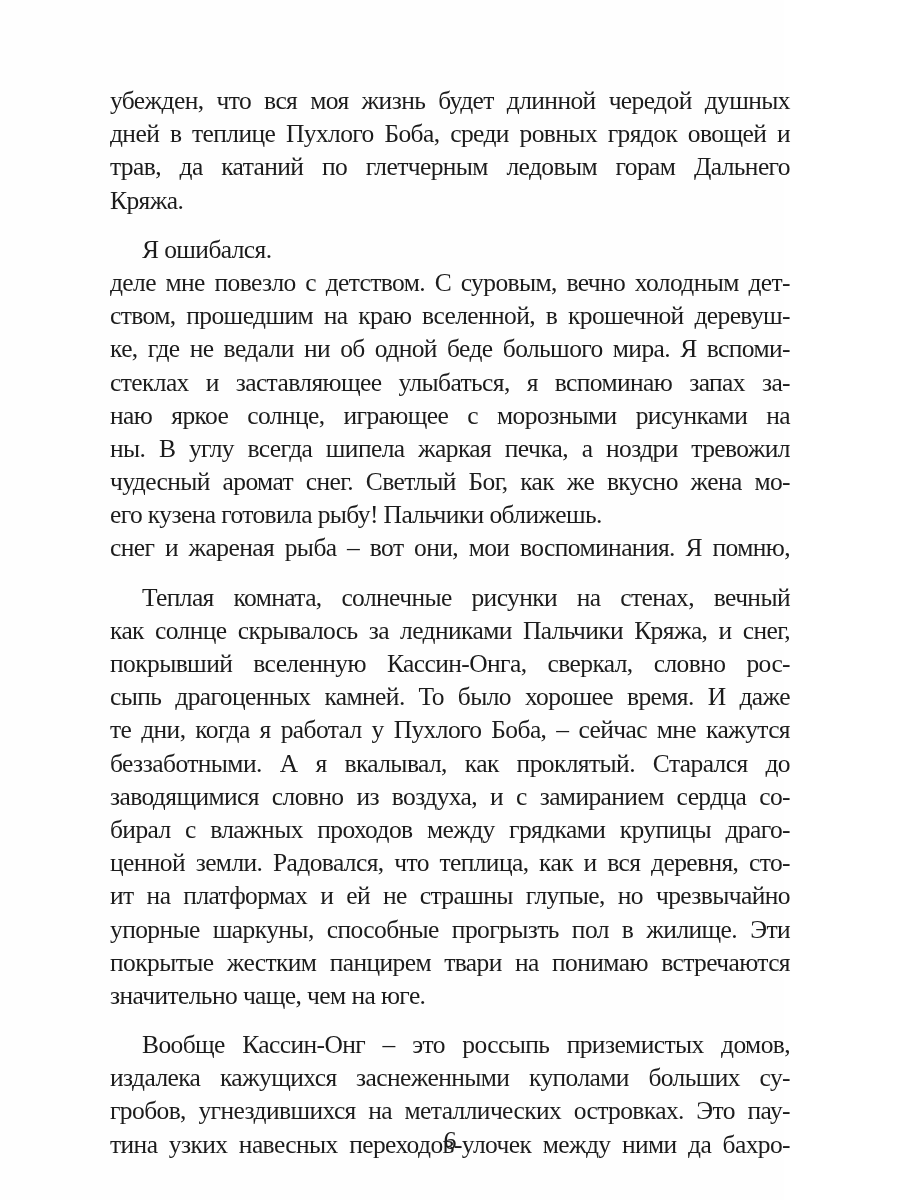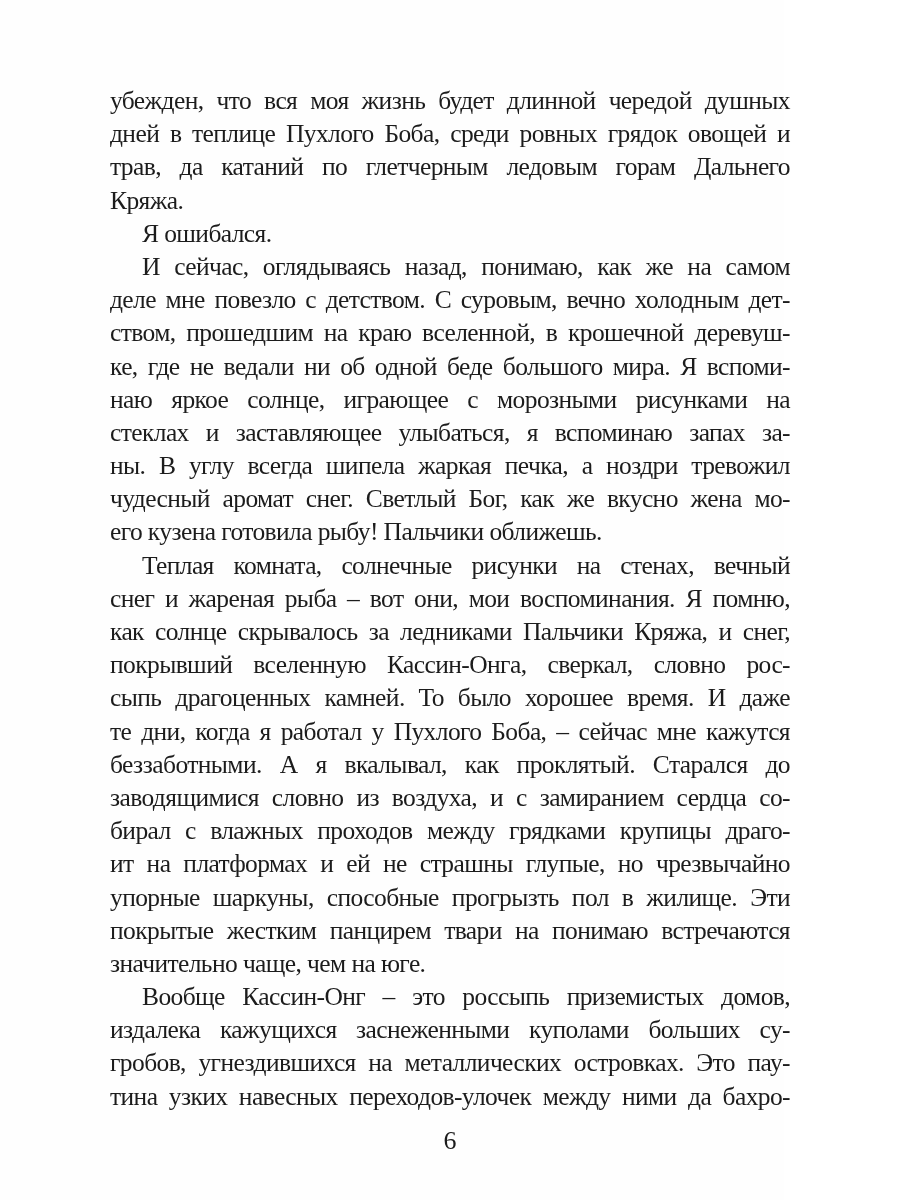--- a/index.html
+++ b/index.html
@@ -11,55 +11,55 @@
     position: absolute; left: 110px; top: 84px; width: 680px;
     font-family: "Liberation Serif", "DejaVu Serif", serif;
     font-size: 25.5px; line-height: 33.2px; color: #1c1c1c;
     letter-spacing: -0.6px;
   }
   .line {
     display: block; height: 33.2px; white-space: nowrap;
     text-align: justify; text-align-last: justify;
   }
   .line.last { text-align-last: left; }
-  .line.indent { padding-left: 32px; }
+  .line.indent { padding-left: 32px; margin-top: 16px; }
   .page-number {
     position: absolute; left: 0; width: 900px; top: 1126px; text-align: center;
     font-family: "Liberation Serif", "DejaVu Serif", serif;
     font-size: 26px; color: #1c1c1c;
   }
 </style>
 </head>
 <body>
 
 <div class="page">
   <div class="text-block" id="text-block">
       <span class="line">убежден, что вся моя жизнь будет длинной чередой душных</span>
       <span class="line">дней в теплице Пухлого Боба, среди ровных грядок овощей и</span>
       <span class="line">трав, да катаний по глетчерным ледовым горам Дальнего</span>
       <span class="line last">Кряжа.</span>
       <span class="line indent last">Я ошибался.</span>
-      <span class="line indent">И сейчас, оглядываясь назад, понимаю, как же на самом</span>
       <span class="line">деле мне повезло с детством. С суровым, вечно холодным дет-</span>
       <span class="line">ством, прошедшим на краю вселенной, в крошечной деревуш-</span>
       <span class="line">ке, где не ведали ни об одной беде большого мира. Я вспоми-</span>
+      <span class="line">стеклах и заставляющее улыбаться, я вспоминаю запах за-</span>
       <span class="line">наю яркое солнце, играющее с морозными рисунками на</span>
-      <span class="line">стеклах и заставляющее улыбаться, я вспоминаю запах за-</span>
       <span class="line">ны. В углу всегда шипела жаркая печка, а ноздри тревожил</span>
       <span class="line">чудесный аромат снег. Светлый Бог, как же вкусно жена мо-</span>
       <span class="line last">его кузена готовила рыбу! Пальчики оближешь.</span>
+      <span class="line">снег и жареная рыба – вот они, мои воспоминания. Я помню,</span>
       <span class="line indent">Теплая комната, солнечные рисунки на стенах, вечный</span>
-      <span class="line">снег и жареная рыба – вот они, мои воспоминания. Я помню,</span>
       <span class="line">как солнце скрывалось за ледниками Пальчики Кряжа, и снег,</span>
       <span class="line">покрывший вселенную Кассин-Онга, сверкал, словно рос-</span>
       <span class="line">сыпь драгоценных камней. То было хорошее время. И даже</span>
       <span class="line">те дни, когда я работал у Пухлого Боба, – сейчас мне кажутся</span>
       <span class="line">беззаботными. А я вкалывал, как проклятый. Старался до</span>
       <span class="line">заводящимися словно из воздуха, и с замиранием сердца со-</span>
       <span class="line">бирал с влажных проходов между грядками крупицы драго-</span>
+      <span class="line">ценной земли. Радовался, что теплица, как и вся деревня, сто-</span>
       <span class="line">ит на платформах и ей не страшны глупые, но чрезвычайно</span>
       <span class="line">упорные шаркуны, способные прогрызть пол в жилище. Эти</span>
       <span class="line">покрытые жестким панцирем твари на понимаю встречаются</span>
       <span class="line last">значительно чаще, чем на юге.</span>
       <span class="line indent">Вообще Кассин-Онг – это россыпь приземистых домов,</span>
       <span class="line">издалека кажущихся заснеженными куполами больших су-</span>
       <span class="line">гробов, угнездившихся на металлических островках. Это пау-</span>
       <span class="line">тина узких навесных переходов-улочек между ними да бахро-</span>
     </div>
   <div class="page-number">6</div>

